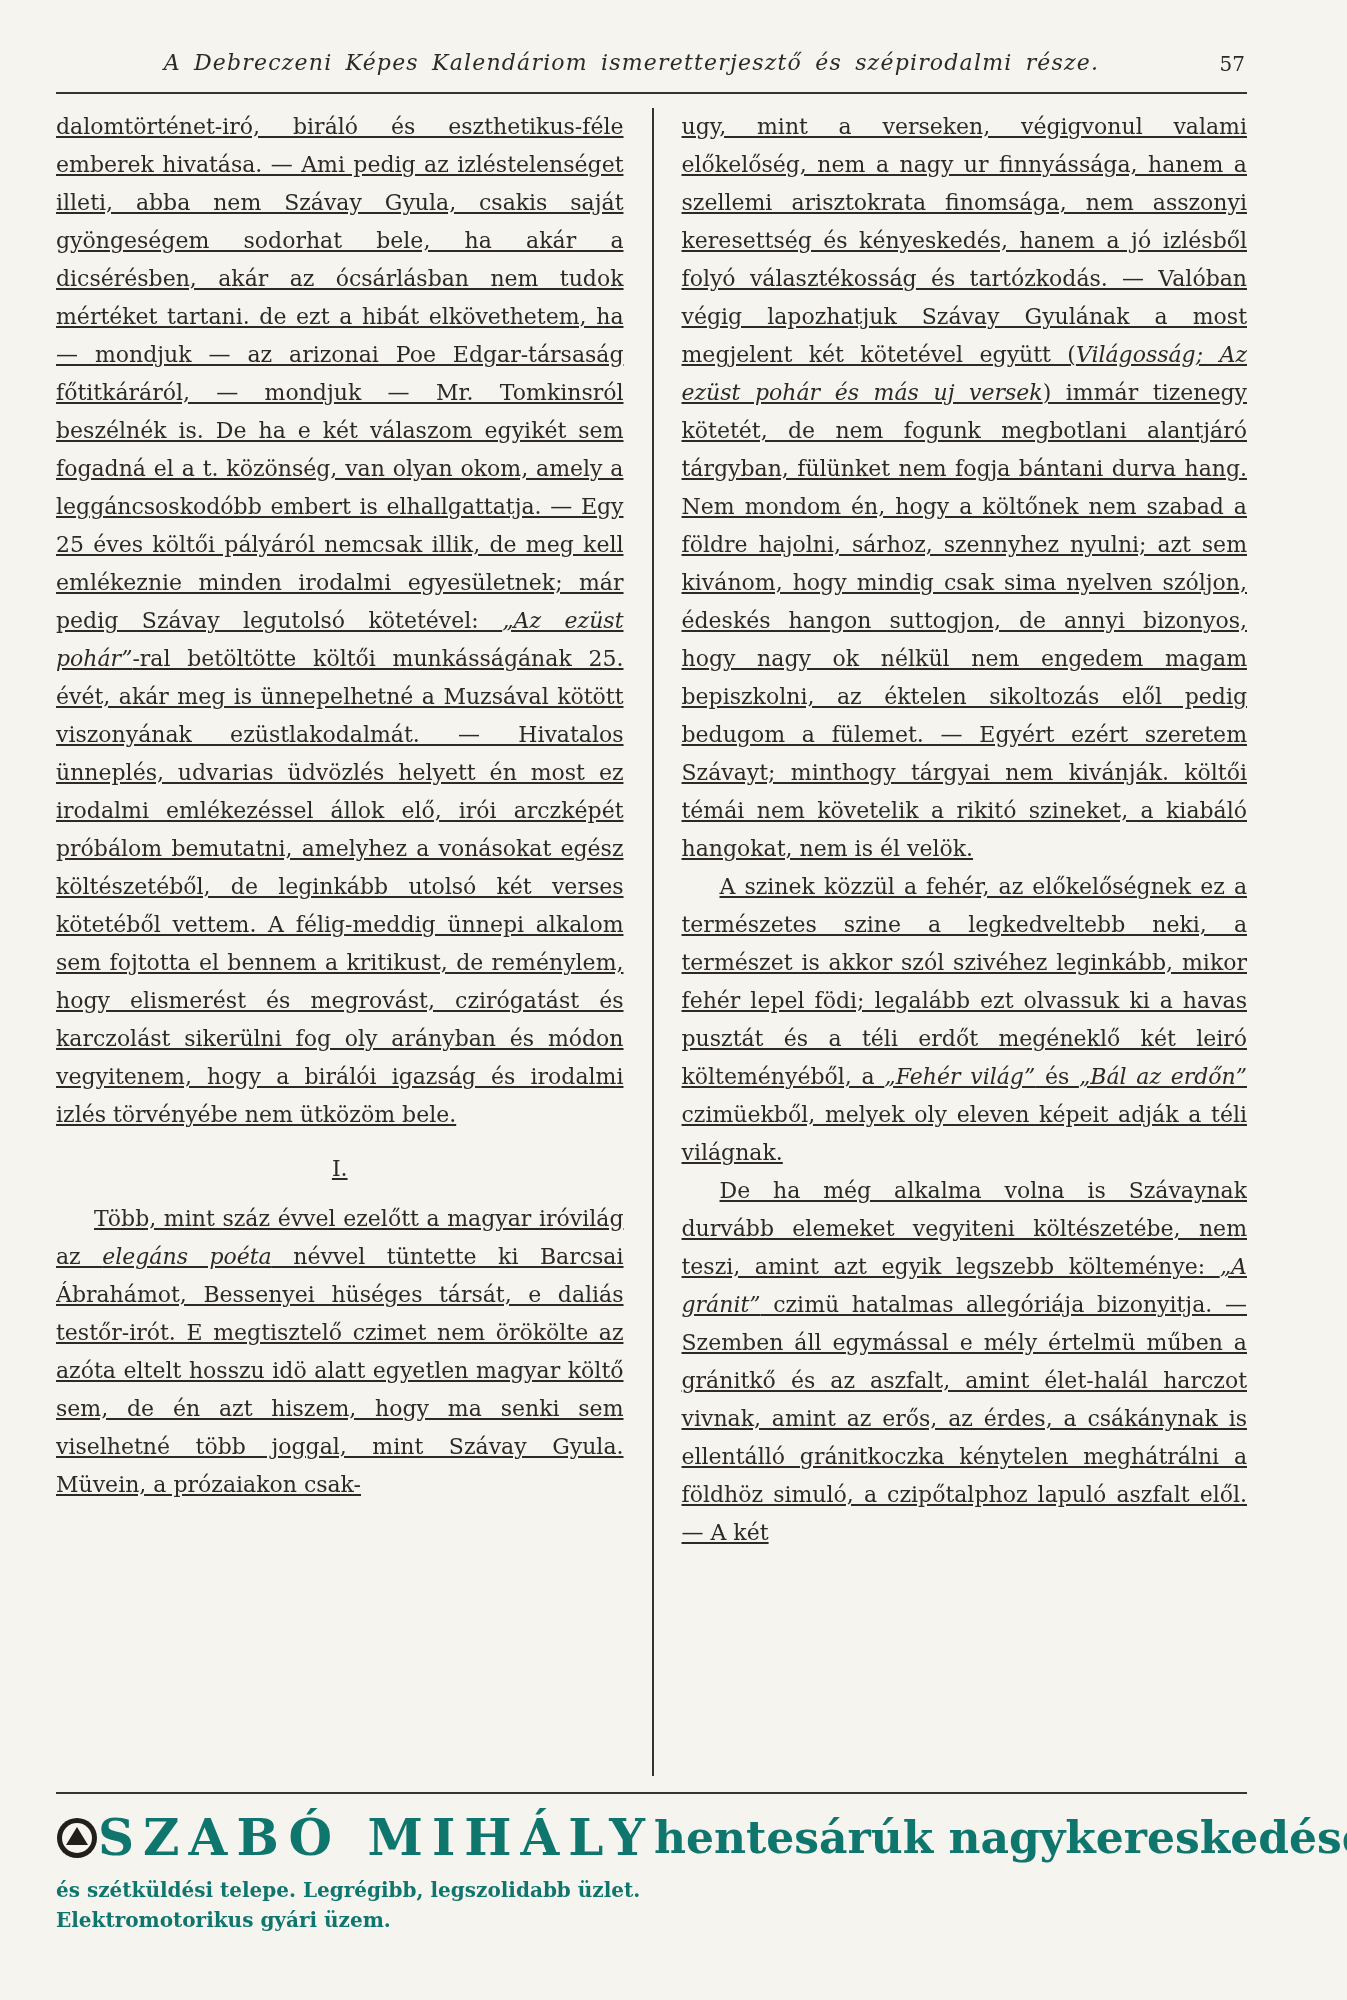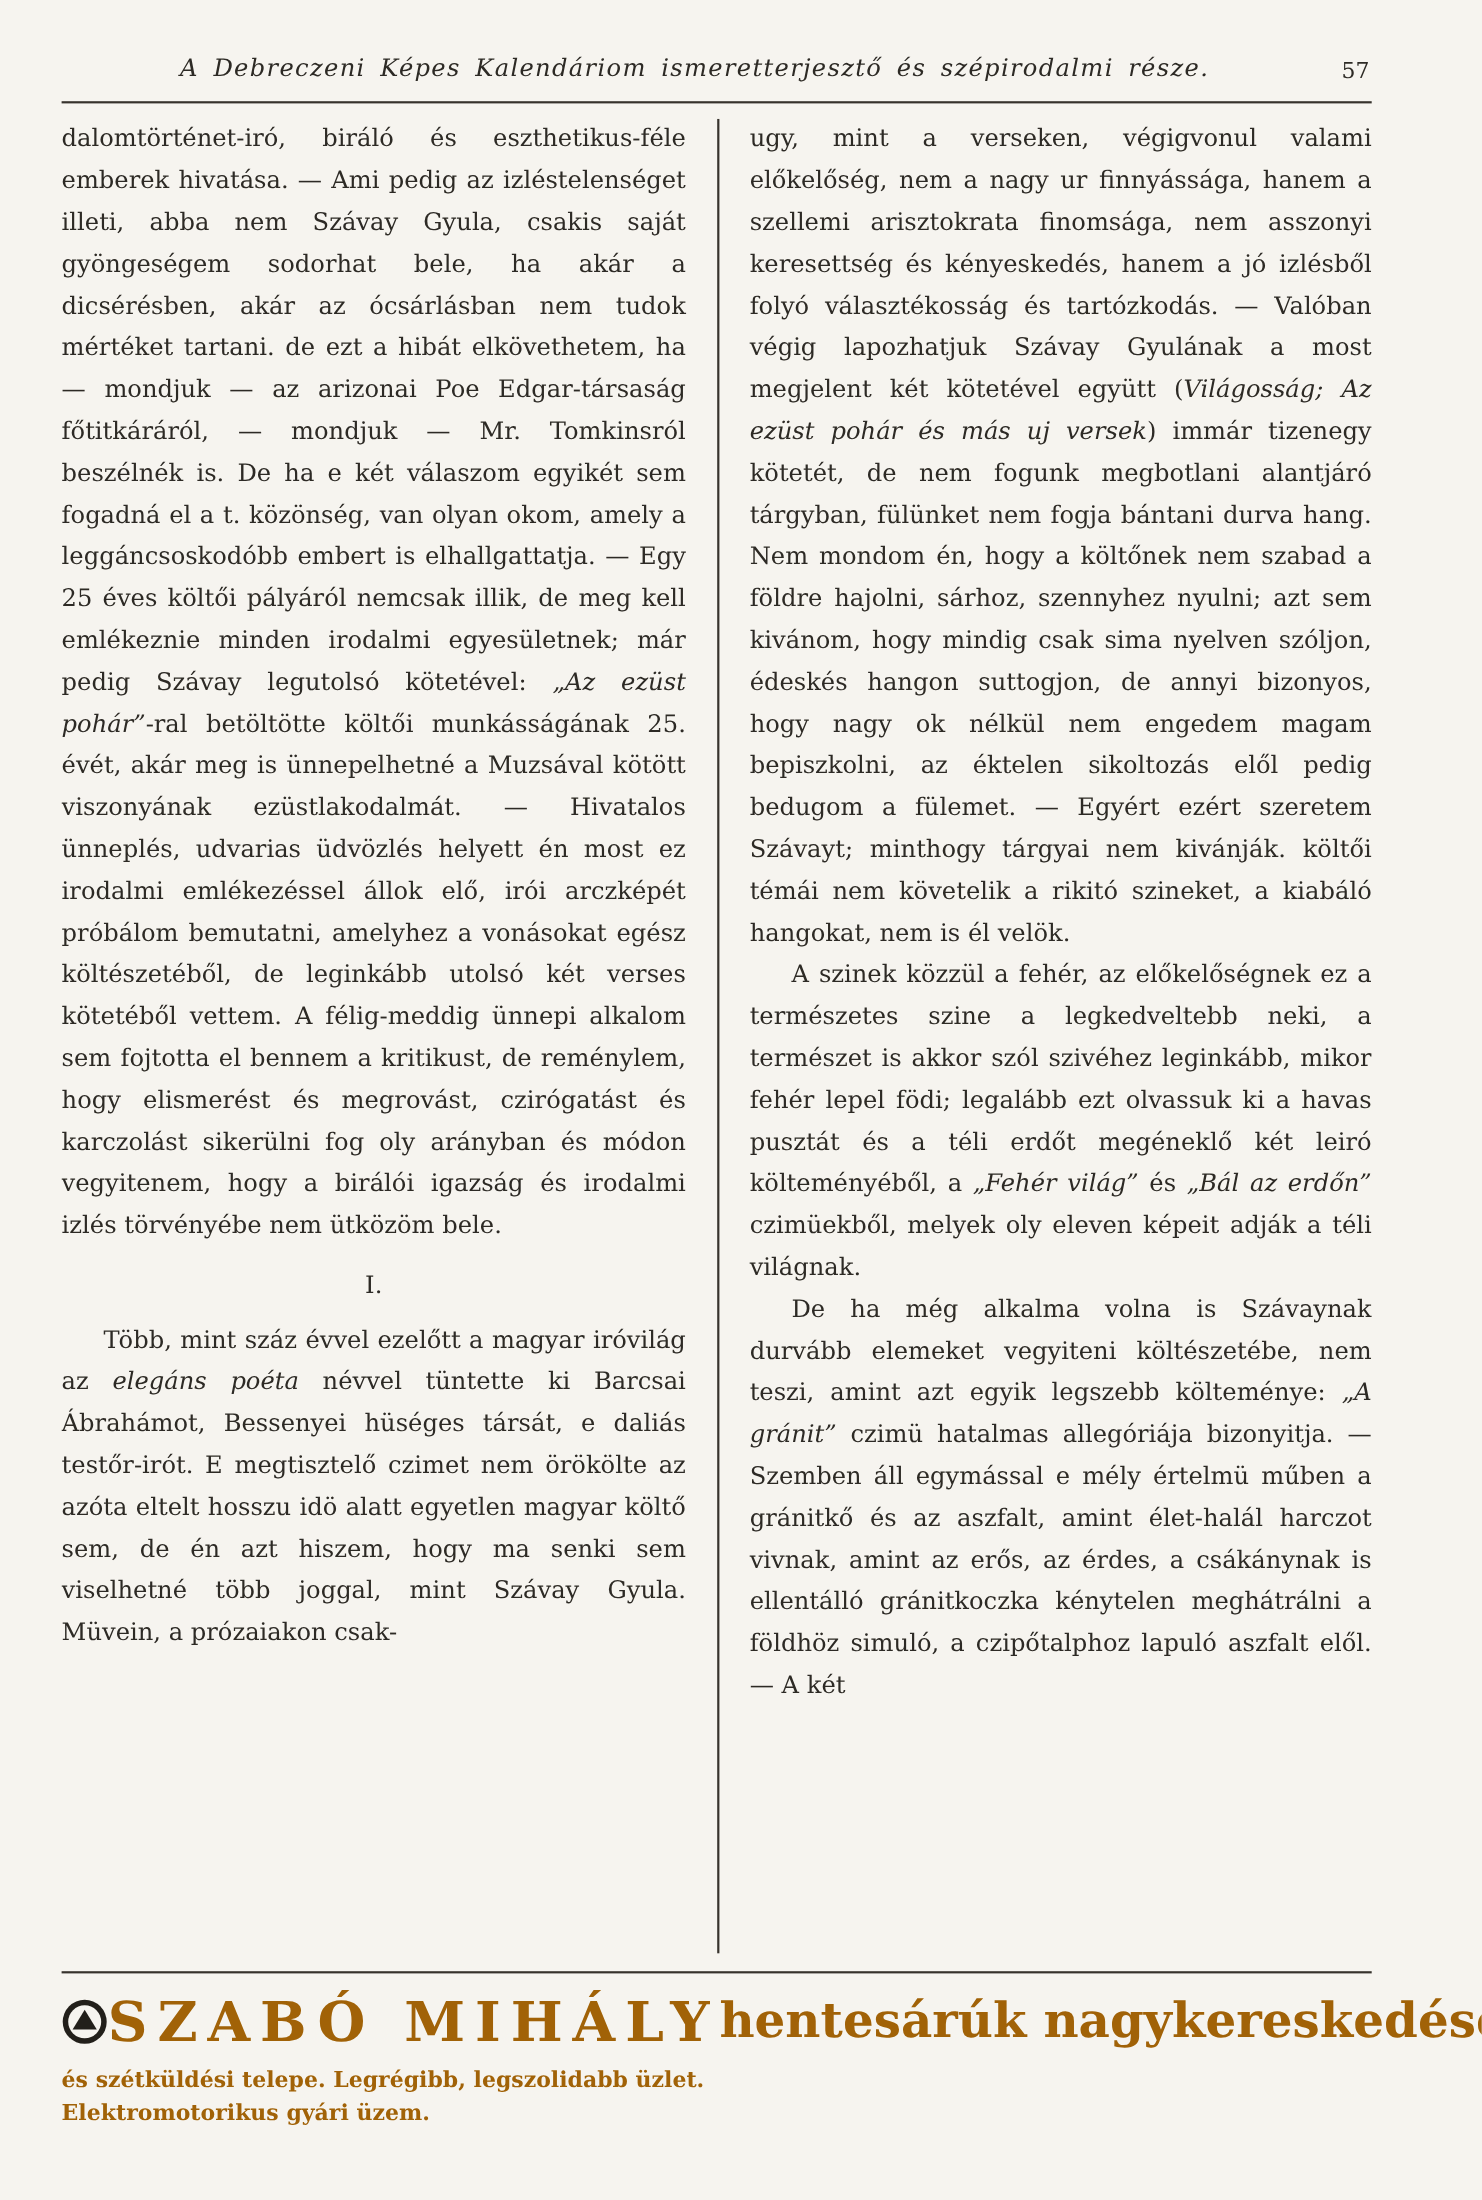--- a/index.html
+++ b/index.html
@@ -21,21 +21,21 @@
     letter-spacing: 1.2px;
     word-spacing: 5px;
     padding-right: 40px;
   }
   .page-number {
     position: absolute; right: 2px; top: 2px;
     font-size: 20px;
   }
   .header-rule { border-top: 2px solid #37332d; margin-top: 8px; }
 
-  .columns { display: flex; margin-top: 14px; height: 1668px; overflow: hidden; }
+  .columns { display: flex; margin-top: 14px; height: 1668px; overflow: hidden; text-decoration: underline; }
   .col {
     box-sizing: border-box;
     width: 50%;
     font-size: 22px;
     line-height: 38px;
     text-align: justify;
     hyphens: auto;
   }
   .col-left  { padding-right: 28px; }
   .col-right { padding-left: 28px; border-left: 2px solid #37332d; }
@@ -44,21 +44,21 @@
   .para.indent { text-indent: 38px; }
   .italic { font-style: italic; }
   .section-heading {
     text-align: center;
     font-size: 22px;
     margin: 16px 0 12px 0;
   }
 
   .footer-rule { border-top: 2px solid #37332d; margin-top: 16px; }
 
-  .ad { padding-top: 14px; color: #a16207; }
+  .ad { padding-top: 14px; color: #0f766e; }
   .ad-main {
     display: flex;
     align-items: center;
     justify-content: space-between;
   }
   .ad-logo { width: 42px; height: 42px; flex: 0 0 auto; }
   .ad-name {
     font-size: 50px;
     font-weight: bold;
     letter-spacing: 9px;

